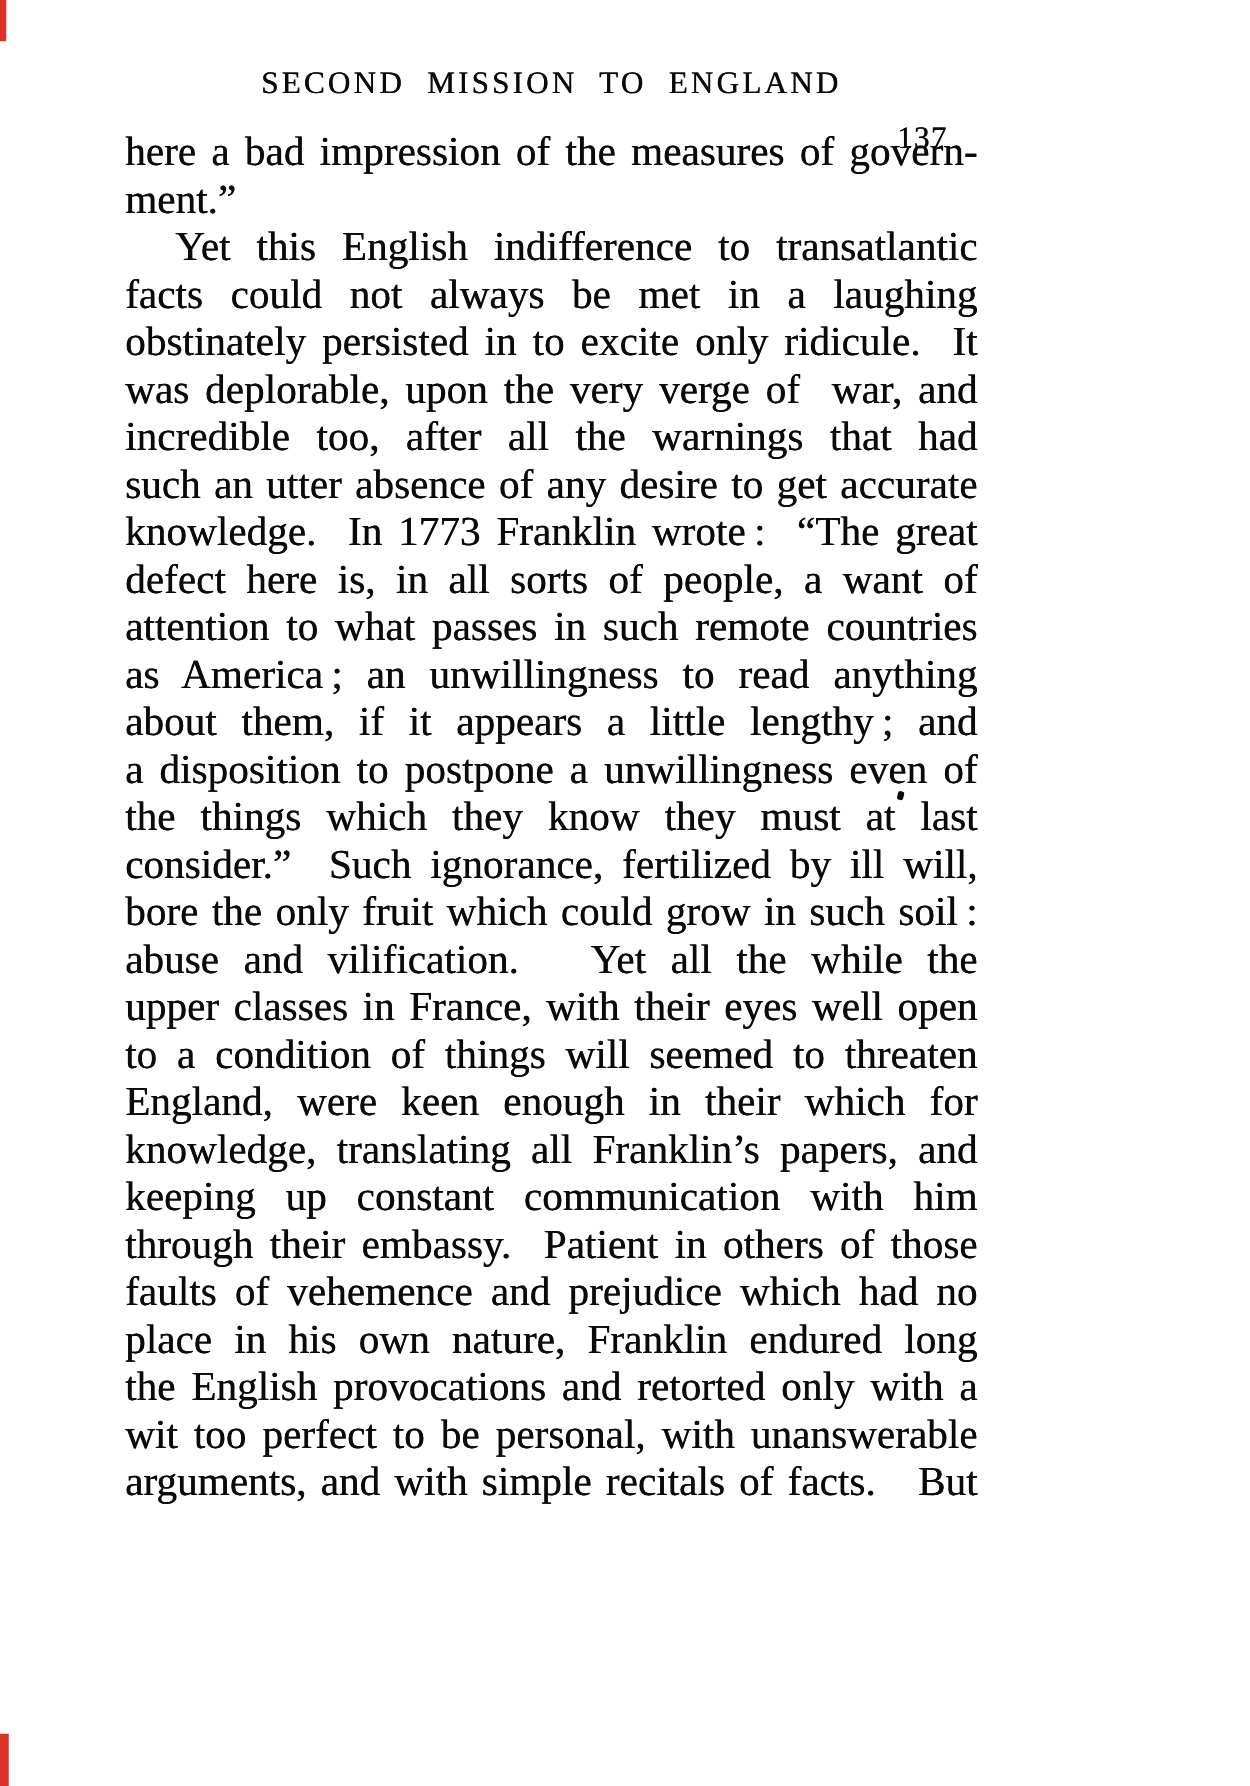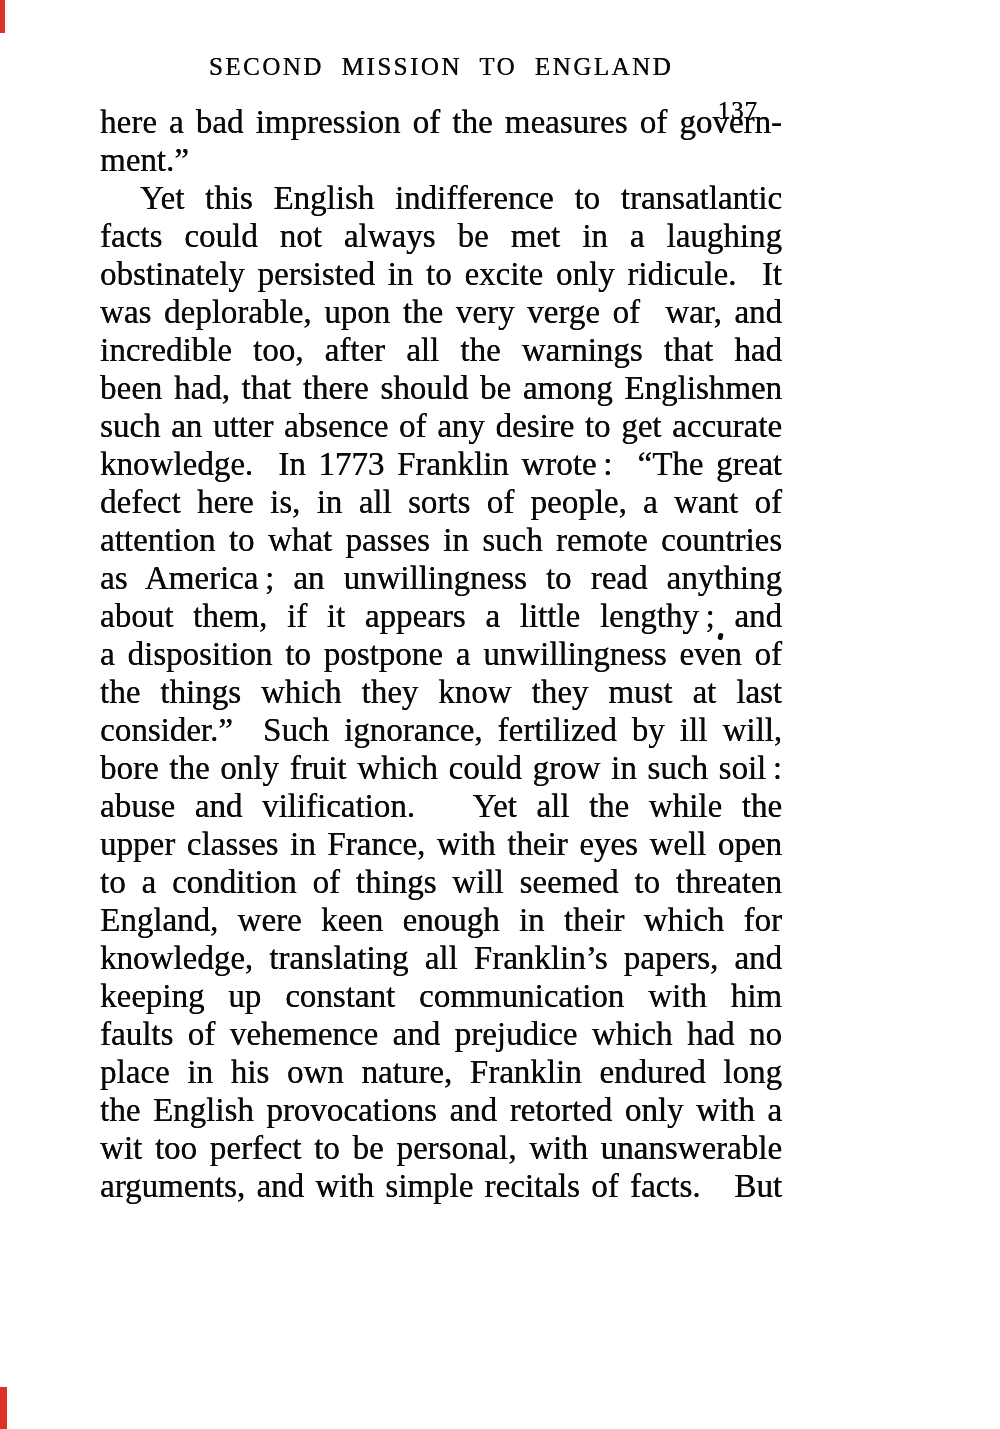--- a/index.html
+++ b/index.html
@@ -94,37 +94,37 @@
   </header>
 
   <main class="body-text">
       <div class="line just">here a bad impression of the measures of govern-</div>
       <div class="line">ment.”</div>
       <div class="line just indent">Yet this English indifference to transatlantic</div>
       <div class="line just">facts could not always be met in a laughing</div>
       <div class="line just">obstinately persisted in to excite only ridicule.  It</div>
       <div class="line just">was deplorable, upon the very verge of  war, and</div>
       <div class="line just">incredible too, after all the warnings that had</div>
-      <div class="line just">been had, that there should be among Englishmen</div>
       <div class="line just">such an utter absence of any desire to get accurate</div>
       <div class="line just">knowledge.  In 1773 Franklin wrote :  “The great</div>
       <div class="line just">defect here is, in all sorts of people, a want of</div>
       <div class="line just">attention to what passes in such remote countries</div>
       <div class="line just">as America ; an unwillingness to read anything</div>
       <div class="line just">about them, if it appears a little lengthy ; and</div>
       <div class="line just">a disposition to postpone a unwillingness even of</div>
       <div class="line just">the things which they know they must at last</div>
       <div class="line just">consider.”  Such ignorance, fertilized by ill will,</div>
       <div class="line just">bore the only fruit which could grow in such soil :</div>
       <div class="line just">abuse and vilification.   Yet all the while the</div>
       <div class="line just">upper classes in France, with their eyes well open</div>
       <div class="line just">to a condition of things will seemed to threaten</div>
       <div class="line just">England, were keen enough in their which for</div>
       <div class="line just">knowledge, translating all Franklin’s papers, and</div>
       <div class="line just">keeping up constant communication with him</div>
+      <div class="line just">through their embassy.  Patient in others of those</div>
       <div class="line just">faults of vehemence and prejudice which had no</div>
       <div class="line just">place in his own nature, Franklin endured long</div>
       <div class="line just">the English provocations and retorted only with a</div>
       <div class="line just">wit too perfect to be personal, with unanswerable</div>
       <div class="line just">arguments, and with simple recitals of facts.   But</div>
     </main>
 
   <div class="ink-speck" style="background: rgb(10, 10, 10);"></div>
 
 </div>

